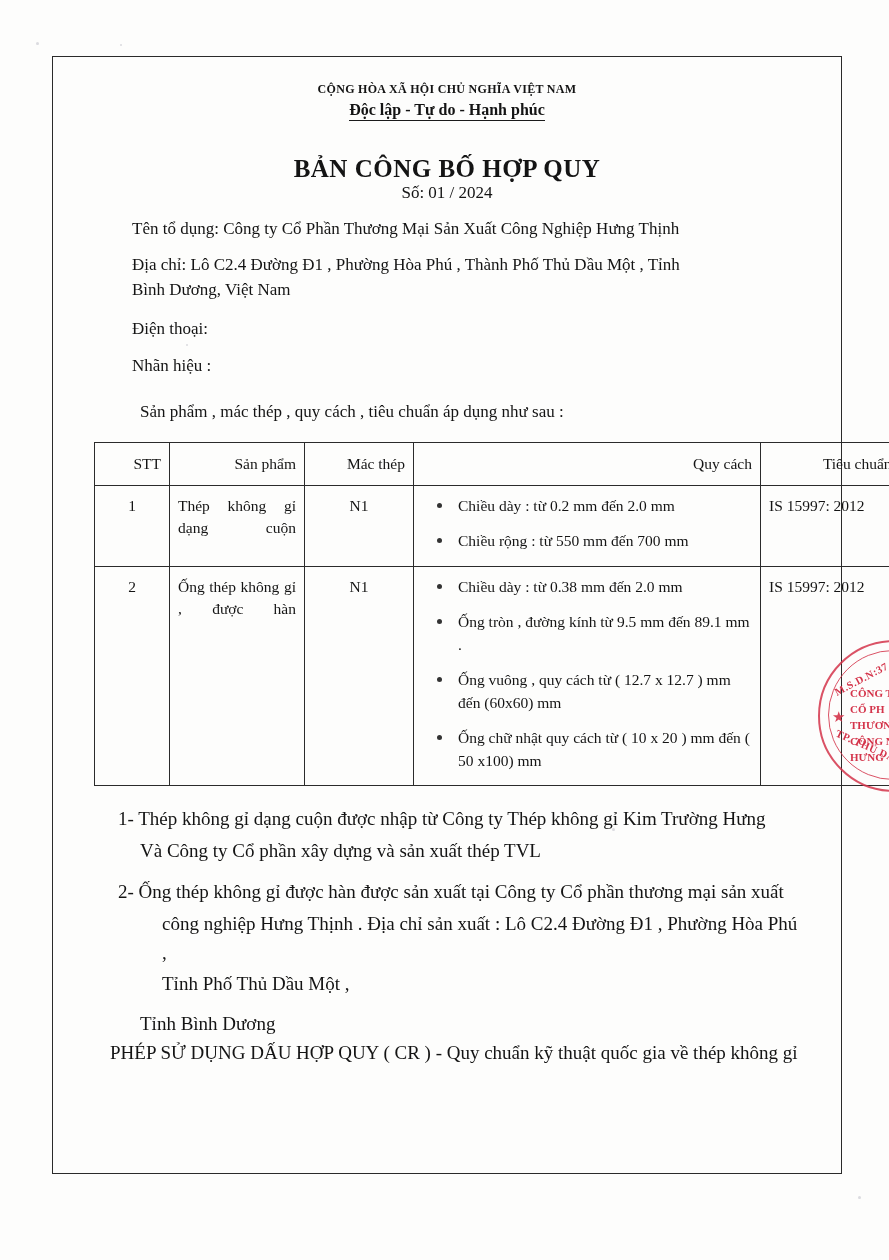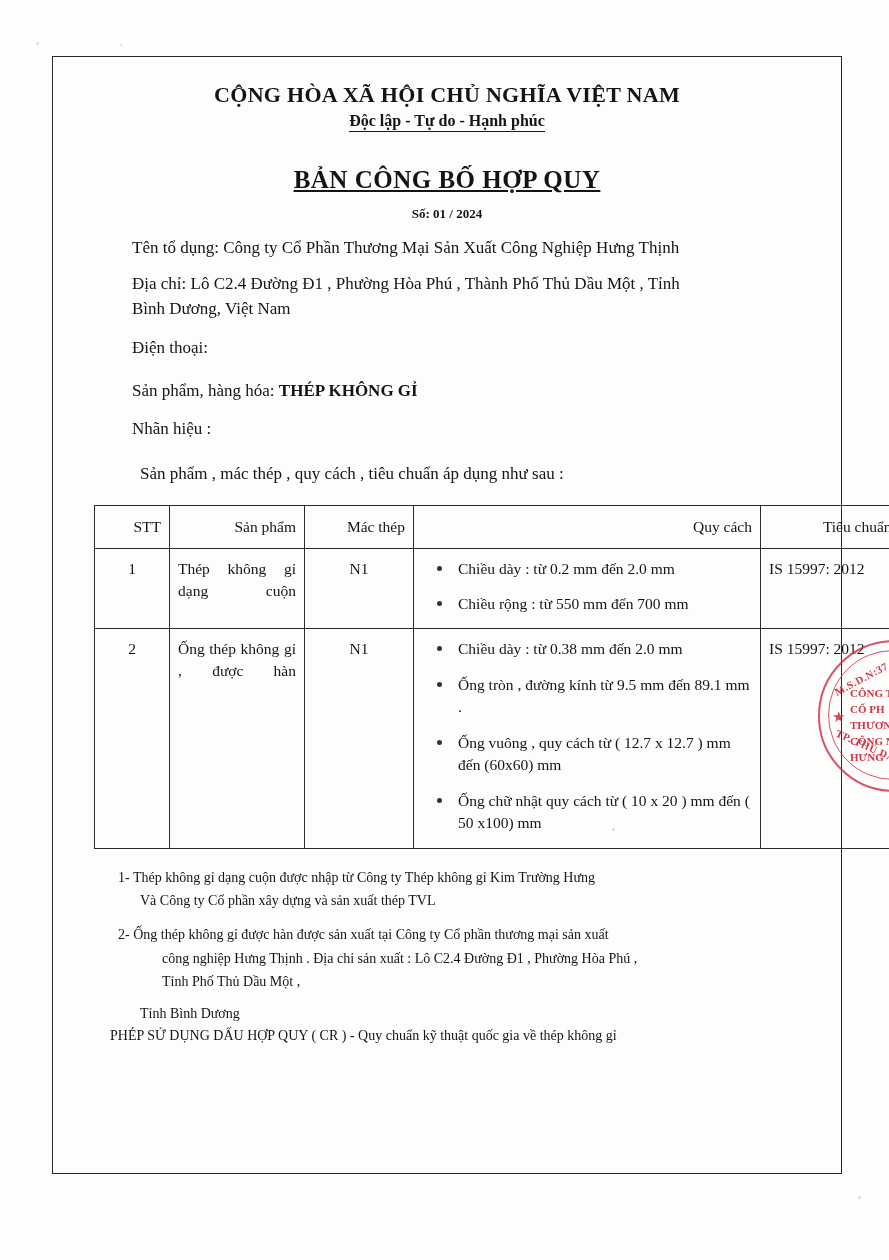--- a/index.html
+++ b/index.html
@@ -40,45 +40,42 @@
     left: 70px;
     top: 64px;
     width: 754px;
     box-sizing: border-box;
     padding: 10px 22px 0 22px;
   }
 
   .center { text-align: center; }
 
   .national-title {
-    font-size: 22px;
+    font-size: 12px;
     font-weight: bold;
     letter-spacing: 0.3px;
     margin-top: 8px;
   }
   .national-sub {
     font-size: 16px;
     font-weight: bold;
     margin-top: 4px;
     display: inline-block;
     border-bottom: 1.4px solid #1b1b1b;
     padding-bottom: 1px;
   }
 
   .doc-title {
     font-size: 25px;
     font-weight: bold;
     letter-spacing: 0.5px;
     margin-top: 34px;
-    text-decoration: underline;
   }
   .doc-number {
-    font-size: 13px;
-    margin-top: 12px;
-    font-weight: bold;
+    font-size: 17px;
   }
 
   .para {
     font-size: 17px;
     line-height: 1.5;
     margin-top: 13px;
   }
   .para.indent2 { padding-left: 40px; }
   .para.indent3 { padding-left: 48px; }
   .para b { font-weight: bold; }
@@ -133,21 +130,21 @@
     left: -21px;
     top: 8px;
     width: 5px;
     height: 5px;
     background: #333;
     border-radius: 50%;
   }
 
   .notes {
     margin-top: 18px;
-    font-size: 14px;
+    font-size: 19px;
     line-height: 1.55;
   }
   .note-item {
     padding-left: 48px;
     text-indent: -22px;
     margin-bottom: 2px;
   }
   .note-cont {
     padding-left: 48px;
     margin-bottom: 12px;
@@ -252,23 +249,20 @@
 
     <div class="center doc-title">BẢN CÔNG BỐ HỢP QUY</div>
     <div class="center doc-number">Số: 01 / 2024</div>
 
     <div class="para org-line">Tên tổ dụng: Công ty Cổ Phần Thương Mại Sản Xuất Công Nghiệp Hưng Thịnh</div>
     <div class="para addr-line" style="margin-top:10px;">Địa chỉ: Lô C2.4 Đường Đ1 , Phường Hòa Phú , Thành Phố Thủ Dầu Một , Tỉnh</div>
     <div class="para addr-line" style="margin-top:0px;">Bình Dương, Việt Nam</div>
 
     <div class="para addr-line">Điện thoại:</div>
 
-    <div class="para indent2" style="margin-top:18px;">
-      <span>Sản phẩm, hàng hóa: </span><b>THÉP KHÔNG GỈ</b>
-    </div>
 
     <div class="para indent2" style="margin-top:12px;">Nhãn hiệu :</div>
 
     <div class="para indent3" style="margin-top:20px;">Sản phẩm , mác thép , quy cách , tiêu chuẩn áp dụng như sau :</div>
 
     <table class="spec">
       <thead>
         <tr>
           <th class="c-stt">STT</th>
           <th class="c-prod">Sản phẩm</th>

